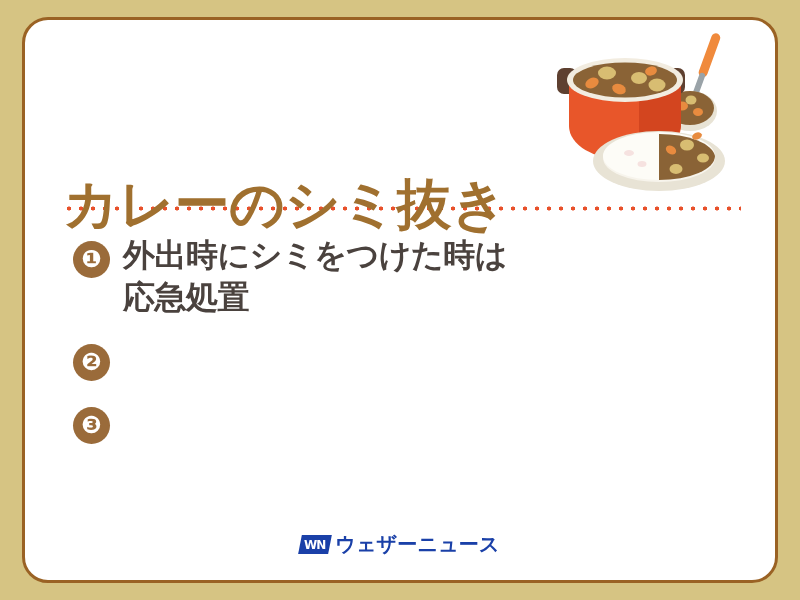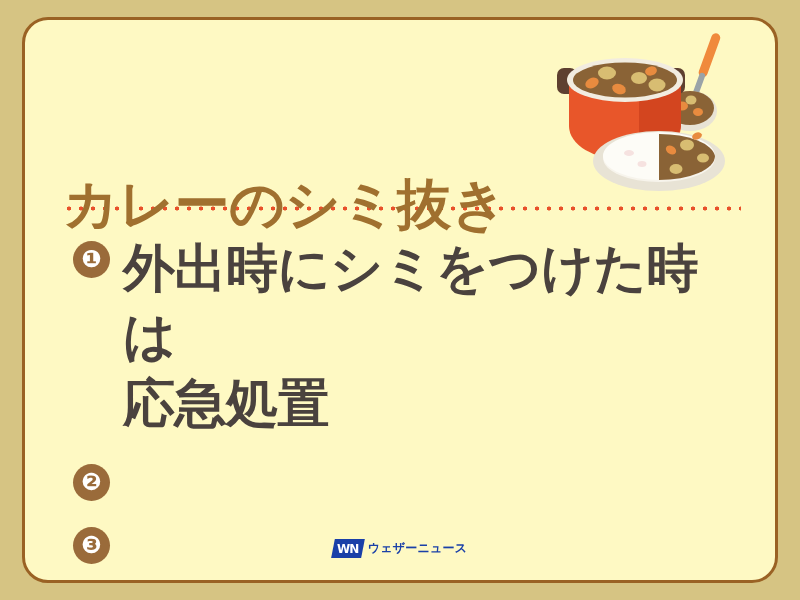--- a/index.html
+++ b/index.html
@@ -13,21 +13,21 @@
   body {
     background:#d6c483;
     display:flex; align-items:center; justify-content:center;
     overflow:hidden;
   }
 
   
   .card {
     position:relative;
     width:756px; height:566px;
-    background:#fef9c3;
+    background:#ffffff;
     border:3px solid #9a6224;
     border-radius:26px;
     overflow:hidden;
   }
 
   
   .header {
     position:relative;
     height:182px;
     padding:22px 0 0 38px;
@@ -87,21 +87,21 @@
     line-height:37px;
     text-align:center;
     margin-top:6px;
     margin-right:13px;
     font-family:"DejaVu Sans", sans-serif;
     user-select:none;
   }
 
   .point-text {
     color:#4a423e;
-    font-size:52px;
+    font-size:32px;
     font-weight:bold;
     line-height:1.3;
     letter-spacing:-0.5px;
     white-space:pre-line;
     font-family:"DejaVu Sans", sans-serif;
   }
 
   
   .footer {
     position:absolute;
@@ -122,21 +122,21 @@
     transform:skewX(11deg);
     color:#ffffff;
     font-size:12px;
     font-weight:bold;
     letter-spacing:-1px;
     font-family:"DejaVu Sans", sans-serif;
   }
 
   .logo-text {
     color:#1a40a8;
-    font-size:12px;
+    font-size:20px;
     font-weight:bold;
     letter-spacing:0.2px;
     font-family:"DejaVu Sans", sans-serif;
   }
 </style>
 </head>
 <body>
 
 <div class="card">
 

